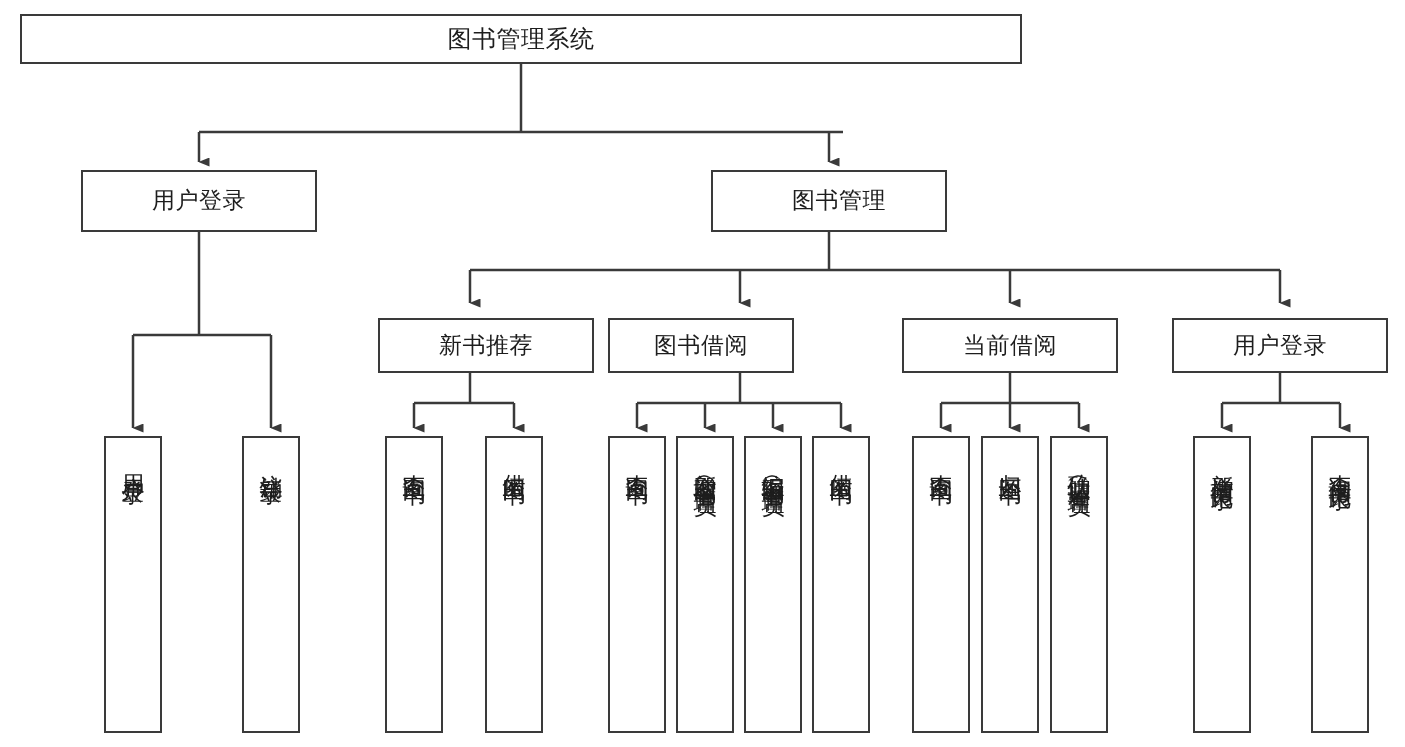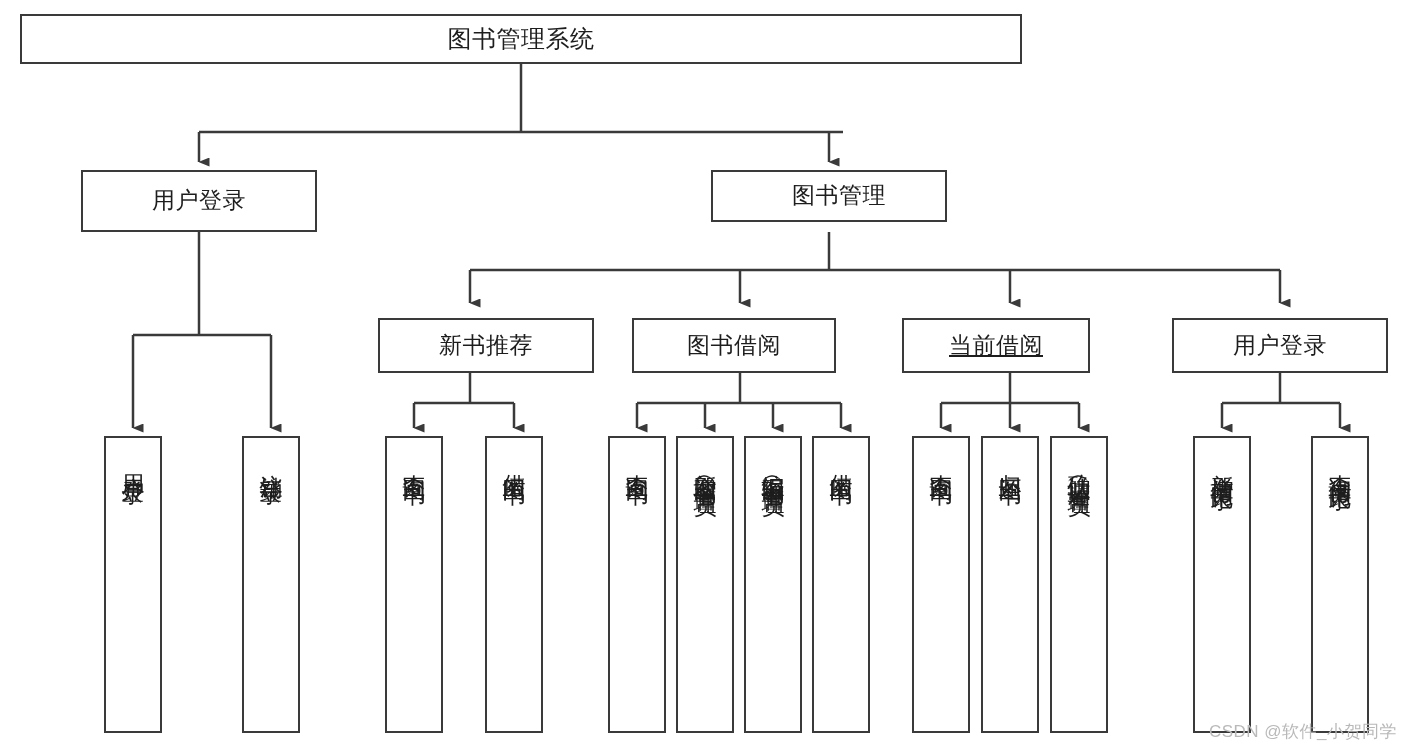--- a/index.html
+++ b/index.html
@@ -124,31 +124,31 @@
     </g>
   </svg>
 
   <div class="node root horizontal" style="left:20px; top:14px; width:1002px; height:50px;">
     <span class="node-label">图书管理系统</span>
   </div>
 
   <div class="node horizontal" style="left:81px; top:170px; width:236px; height:62px;">
     <span class="node-label">用户登录</span>
   </div>
-  <div class="node horizontal" style="left:711px; top:170px; width:236px; height:52px;padding-left:20px;">
+  <div class="node horizontal" style="left:711px; top:170px; width:236px; height:62px;padding-left:20px;">
     <span class="node-label">图书管理</span>
   </div>
 
   <div class="node horizontal" style="left:362px; top:318px; width:216px; height:55px;margin-left:16px;">
     <span class="node-label">新书推荐</span>
   </div>
-  <div class="node horizontal" style="left:632px; top:318px; width:204px; height:55px;">
+  <div class="node horizontal" style="left:608px; top:318px; width:186px; height:55px;">
     <span class="node-label">图书借阅</span>
   </div>
-  <div class="node horizontal" style="left:902px; top:318px; width:188px; height:55px;text-decoration:underline;">
+  <div class="node horizontal" style="left:902px; top:318px; width:216px; height:55px;">
     <span class="node-label">当前借阅</span>
   </div>
   <div class="node horizontal" style="left:1172px; top:318px; width:216px; height:55px;">
     <span class="node-label">用户登录</span>
   </div>
 
   <div class="node vertical" style="left:104px; top:436px; width:58px; height:297px;">
     <span class="node-label">用户登录</span>
   </div>
   <div class="node vertical" style="left:242px; top:436px; width:58px; height:297px;">
@@ -185,15 +185,14 @@
     <span class="node-label">确认归还（管理员）</span>
   </div>
 
   <div class="node vertical" style="left:1193px; top:436px; width:58px; height:297px;">
     <span class="node-label">新增借阅记录</span>
   </div>
   <div class="node vertical" style="left:1311px; top:436px; width:58px; height:297px;">
     <span class="node-label">查询借阅记录</span>
   </div>
 
-  <div id="watermark">CSDN @软件_小贺同学</div>
 
 </div>
 
 </body></html>

